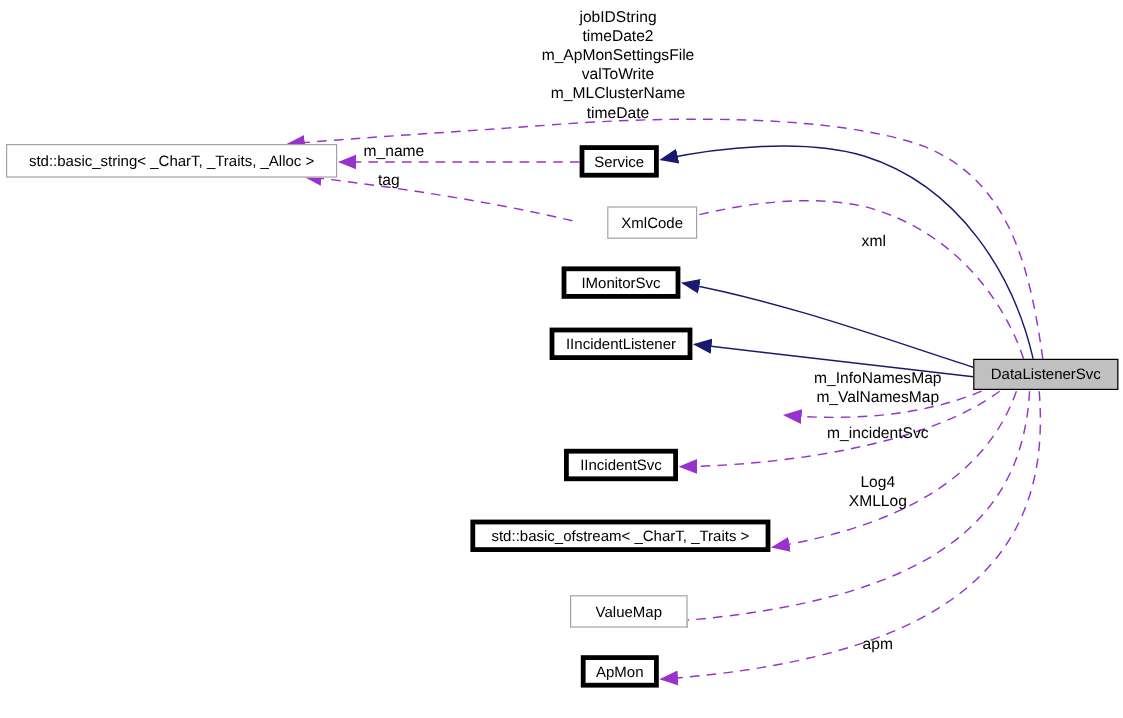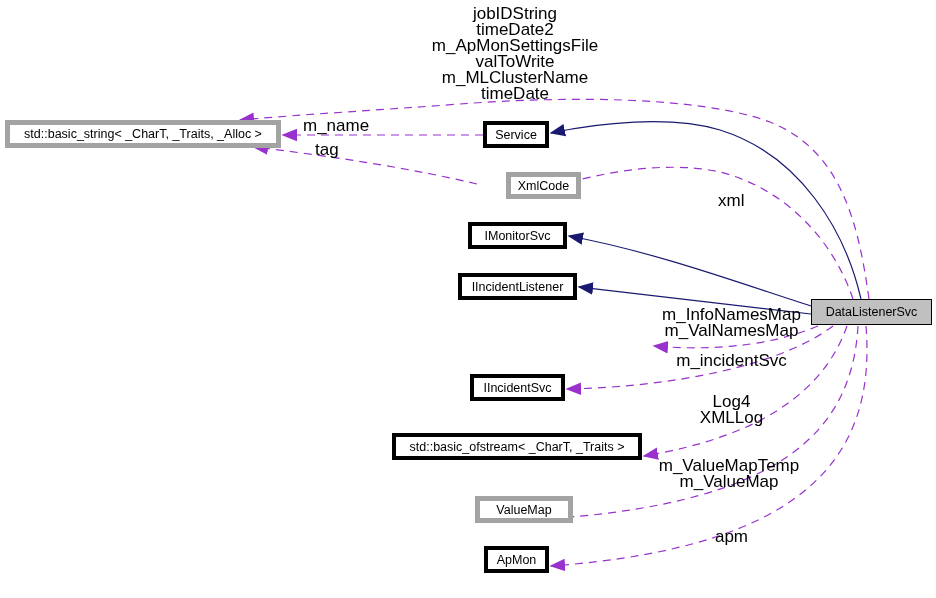--- a/index.html
+++ b/index.html
@@ -3,27 +3,27 @@
 <meta charset="utf-8">
 <style>
   html,body{margin:0;padding:0;background:#ffffff;}
   #canvas{
     position:relative;width:936px;height:598px;background:#ffffff;overflow:hidden;
     font-family:"Liberation Sans","DejaVu Sans",sans-serif;
   }
   #edges{position:absolute;left:0;top:0;width:936px;height:598px;}
   .node{
     position:absolute;display:flex;align-items:center;justify-content:center;
-    background:#ffffff;border:5px solid #a3a3a3;color:#000000;
+    background:#ffffff;border:1px solid #a3a3a3;color:#000000;
     font-size:12.5px;white-space:nowrap;box-sizing:border-box;z-index:2;
   }
   .node.red{border:4px solid #000000;}
   .node.focus{background:#c0c0c0;border:1px solid #000000;}
   .elabel{
-    position:absolute;color:#000000;font-size:17px;line-height:16px;
+    position:absolute;color:#000000;font-size:13px;line-height:16px;
     white-space:nowrap;z-index:3;text-align:center;
   }
   .elabel div{white-space:nowrap;}
 </style>
 </head>
 <body>
 
 <div id="canvas">
 
   <svg id="edges" viewBox="0 0 936 598" xmlns="http://www.w3.org/2000/svg">
@@ -92,20 +92,16 @@
     <div>m_ValNamesMap</div>
   </div>
 
   <div class="elabel" style="left:659px;top:353px;width:145px;">m_incidentSvc</div>
 
   <div class="elabel" style="left:659px;top:394px;width:145px;">
     <div>Log4</div>
     <div>XMLLog</div>
   </div>
 
-  <div class="elabel" style="left:655px;top:458px;width:148px;">
-    <div>m_ValueMapTemp</div>
-    <div>m_ValueMap</div>
-  </div>
 
   <div class="elabel" style="left:659px;top:529px;width:145px;">apm</div>
 
 </div>
 
 </body></html>

